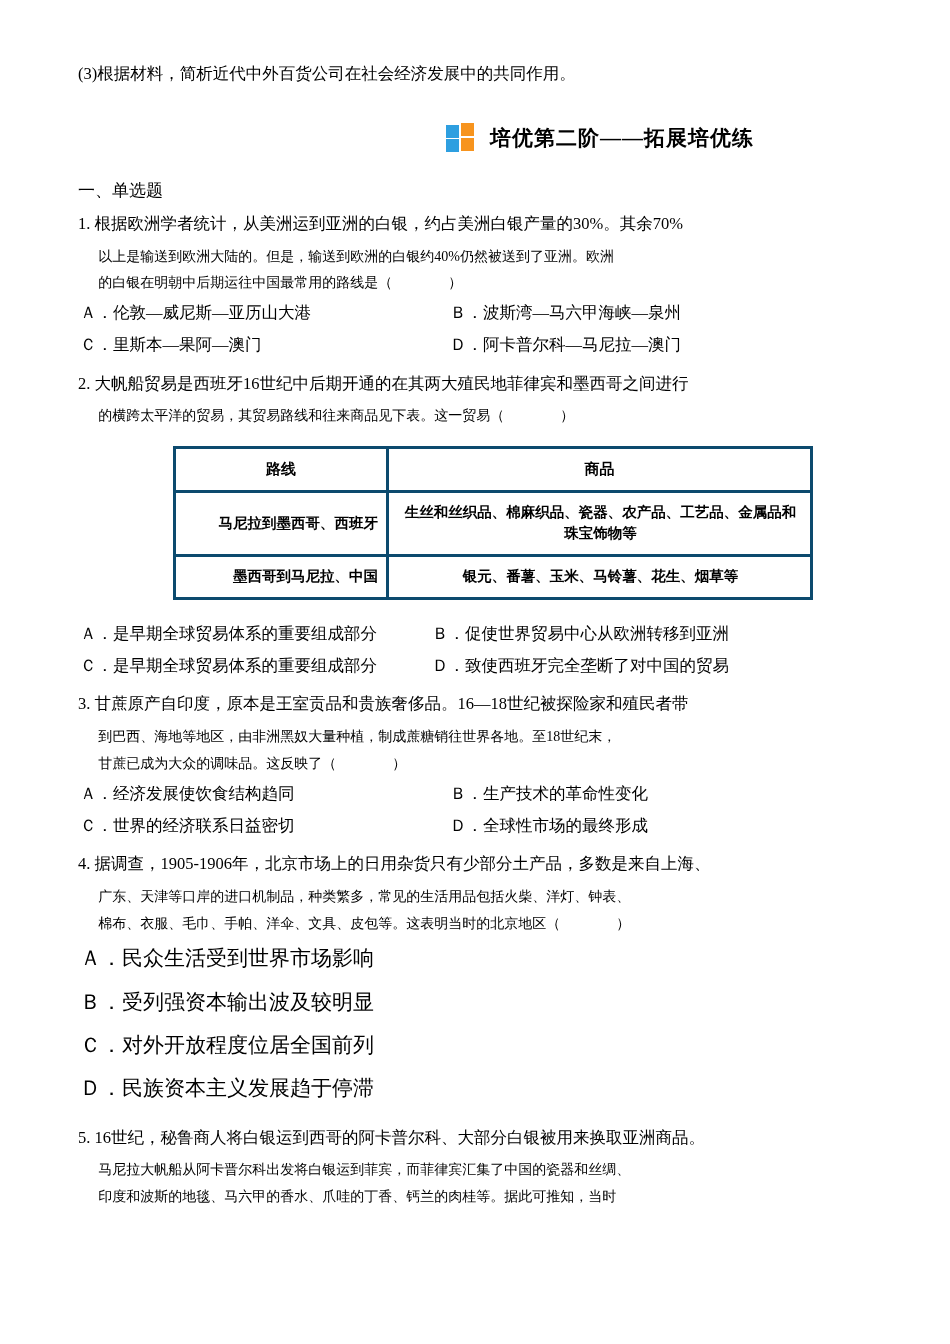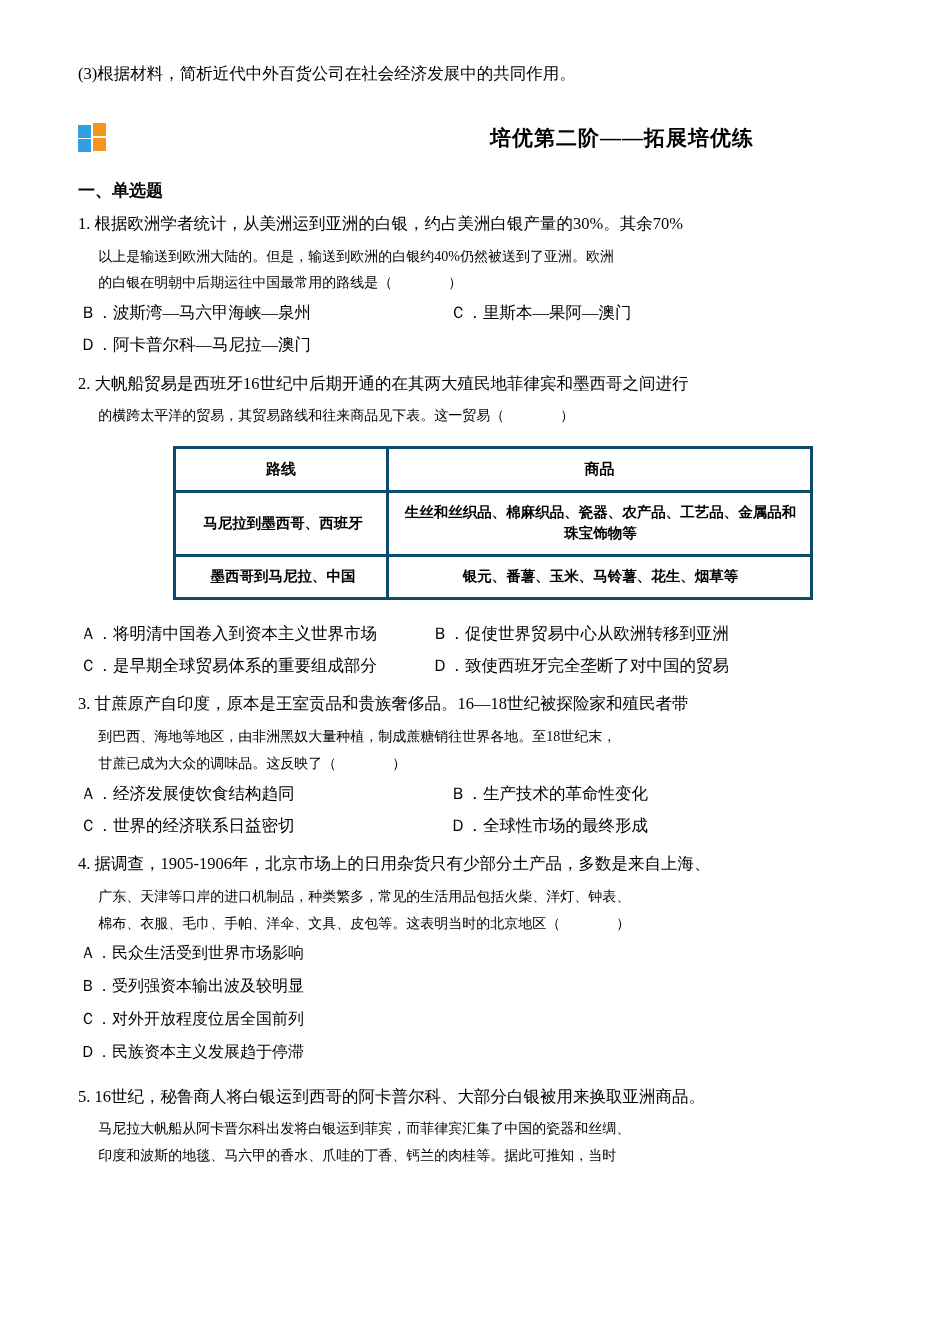--- a/index.html
+++ b/index.html
@@ -22,21 +22,21 @@
   }
   .intro-line {
     font-size: 16.5px;
     line-height: 1.75;
     margin-bottom: 34px;
   }
   
   .section-heading {
     display: flex;
     align-items: center;
-    justify-content: space-between;
+    justify-content: flex-end;
     margin: 28px 0 26px 0;
   }
   .logo {
     position: relative;
     width: 34px;
     height: 30px;
     margin-right: 10px;
     flex: 0 0 auto;
   }
   .logo i {
@@ -47,21 +47,21 @@
   .logo .sq2 { width: 13px; height: 13px; background: #f7941e; left: 15px; top: 0px; }
   .logo .sq3 { width: 13px; height: 13px; background: #2e9fe0; left: 0px; top: 16px; }
   .logo .sq4 { width: 13px; height: 13px; background: #f7941e; left: 15px; top: 15px; }
   .section-title {
     font-size: 21px;
     font-weight: bold;
     letter-spacing: 1px;
   }
   .subhead {
     font-size: 17px;
-    font-weight: bold;
+    font-weight: normal;
     margin: 12px 0 6px 0;
   }
   .q {
     font-size: 16.5px;
     line-height: 1.92;
     margin: 6px 0 4px 0;
     text-align: justify;
   }
   .q-cont {
     font-size: 14px;
@@ -75,21 +75,21 @@
     grid-template-columns: 370px 1fr;
     font-size: 16.5px;
     line-height: 1.95;
     margin: 0 0 2px 0;
     padding-left: 2px;
   }
   .opts-2col.wide {
     grid-template-columns: 352px 1fr;
   }
   .opts-1col {
-    font-size: 16px;
+    font-size: 21px;
     line-height: 2.05;
     padding-left: 2px;
   }
   .opt { white-space: nowrap; }
   
   .tbl-wrap {
     margin: 16px 0 18px 0;
     padding-left: 95px;
   }
   table.data {
@@ -104,21 +104,21 @@
     line-height: 1.5;
     vertical-align: middle;
     font-weight: bold;
   }
   table.data th {
     text-align: center;
     font-size: 15px;
   }
   table.data td.route {
     width: 190px;
-    text-align: center;
+    text-align: right;
     padding-left: 12px;
   }
   table.data td.goods {
     text-align: center;
     padding-left: 10px;
   }
   .spacer-sm { height: 6px; }
 </style>
 </head>
 <body>
@@ -137,20 +137,21 @@
     <span class="section-title">培优第二阶——拓展培优练</span>
   </div>
 
   <div class="subhead">一、单选题</div>
 
   <div>
     <div class="q">1. 根据欧洲学者统计，从美洲运到亚洲的白银，约占美洲白银产量的30%。其余70%</div>
     <div class="q-cont">以上是输送到欧洲大陆的。但是，输送到欧洲的白银约40%仍然被送到了亚洲。欧洲</div>
     <div class="q-cont">的白银在明朝中后期运往中国最常用的路线是（　　　　）</div>
     <div class="opts-2col">
+      <div class="opt">Ａ．伦敦—威尼斯—亚历山大港</div>
       <div class="opt">Ｂ．波斯湾—马六甲海峡—泉州</div>
       <div class="opt">Ｃ．里斯本—果阿—澳门</div>
       <div class="opt">Ｄ．阿卡普尔科—马尼拉—澳门</div>
     </div>
   </div>
 
   <div>
     <div class="q">2. 大帆船贸易是西班牙16世纪中后期开通的在其两大殖民地菲律宾和墨西哥之间进行</div>
     <div class="q-cont">的横跨太平洋的贸易，其贸易路线和往来商品见下表。这一贸易（　　　　）</div>
 
@@ -169,21 +170,21 @@
           </tr>
           <tr>
             <td class="route">墨西哥到马尼拉、中国</td>
             <td class="goods">银元、番薯、玉米、马铃薯、花生、烟草等</td>
           </tr>
         </tbody>
       </table>
     </div>
 
     <div class="opts-2col wide">
-      <div class="opt">Ａ．将明清中国卷入到资本主义世界市场</div>
+      <div class="opt">Ａ．是早期全球贸易体系的重要组成部分</div>
       <div class="opt">Ｂ．促使世界贸易中心从欧洲转移到亚洲</div>
       <div class="opt">Ｃ．是早期全球贸易体系的重要组成部分</div>
       <div class="opt">Ｄ．致使西班牙完全垄断了对中国的贸易</div>
     </div>
   </div>
 
   <div>
     <div class="q">3. 甘蔗原产自印度，原本是王室贡品和贵族奢侈品。16—18世纪被探险家和殖民者带</div>
     <div class="q-cont">到巴西、海地等地区，由非洲黑奴大量种植，制成蔗糖销往世界各地。至18世纪末，</div>
     <div class="q-cont">甘蔗已成为大众的调味品。这反映了（　　　　）</div>

